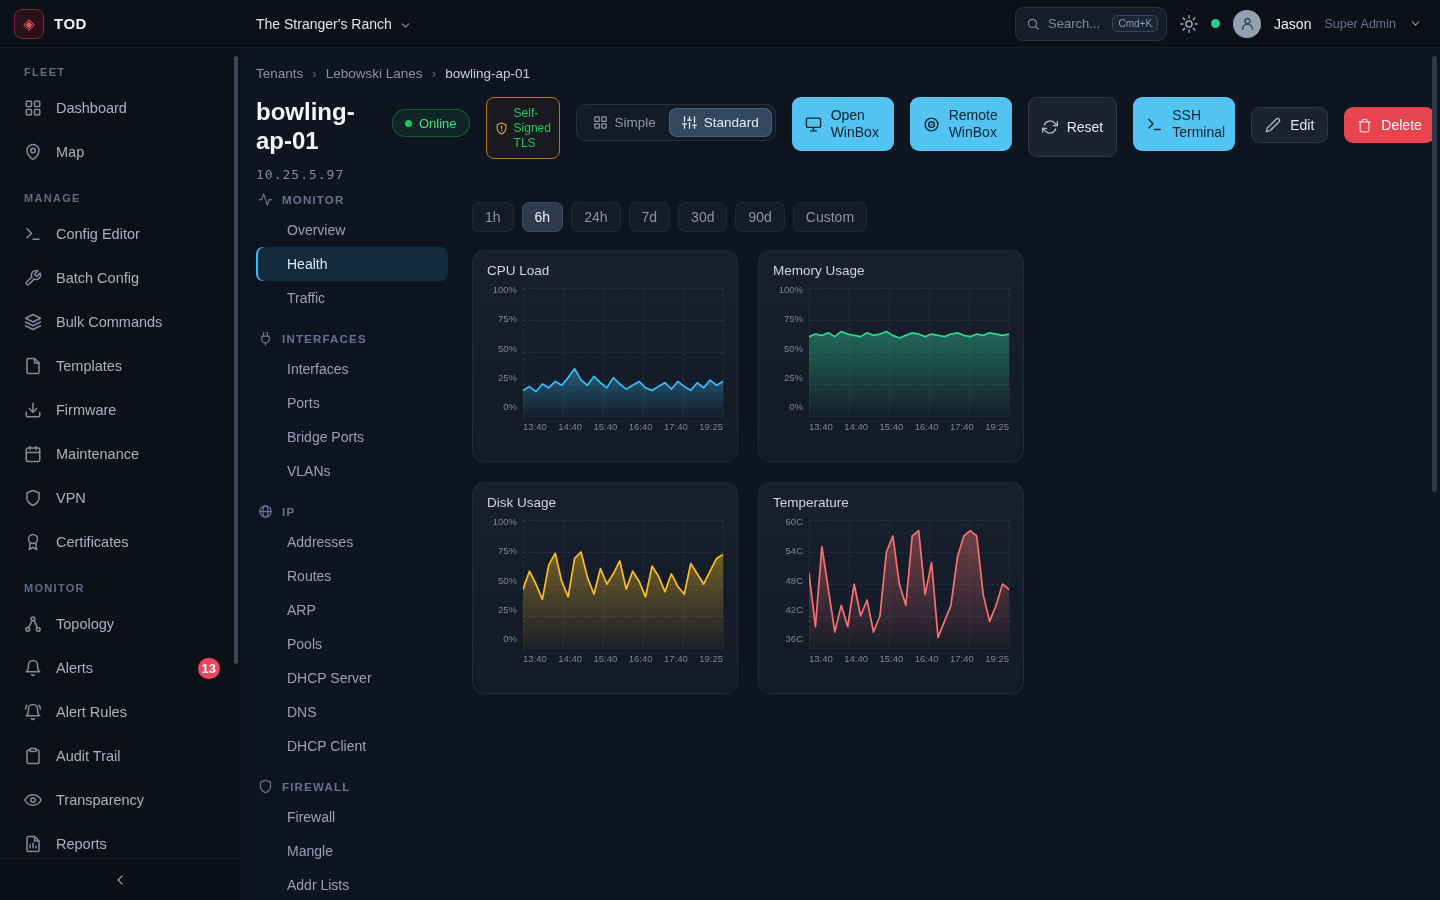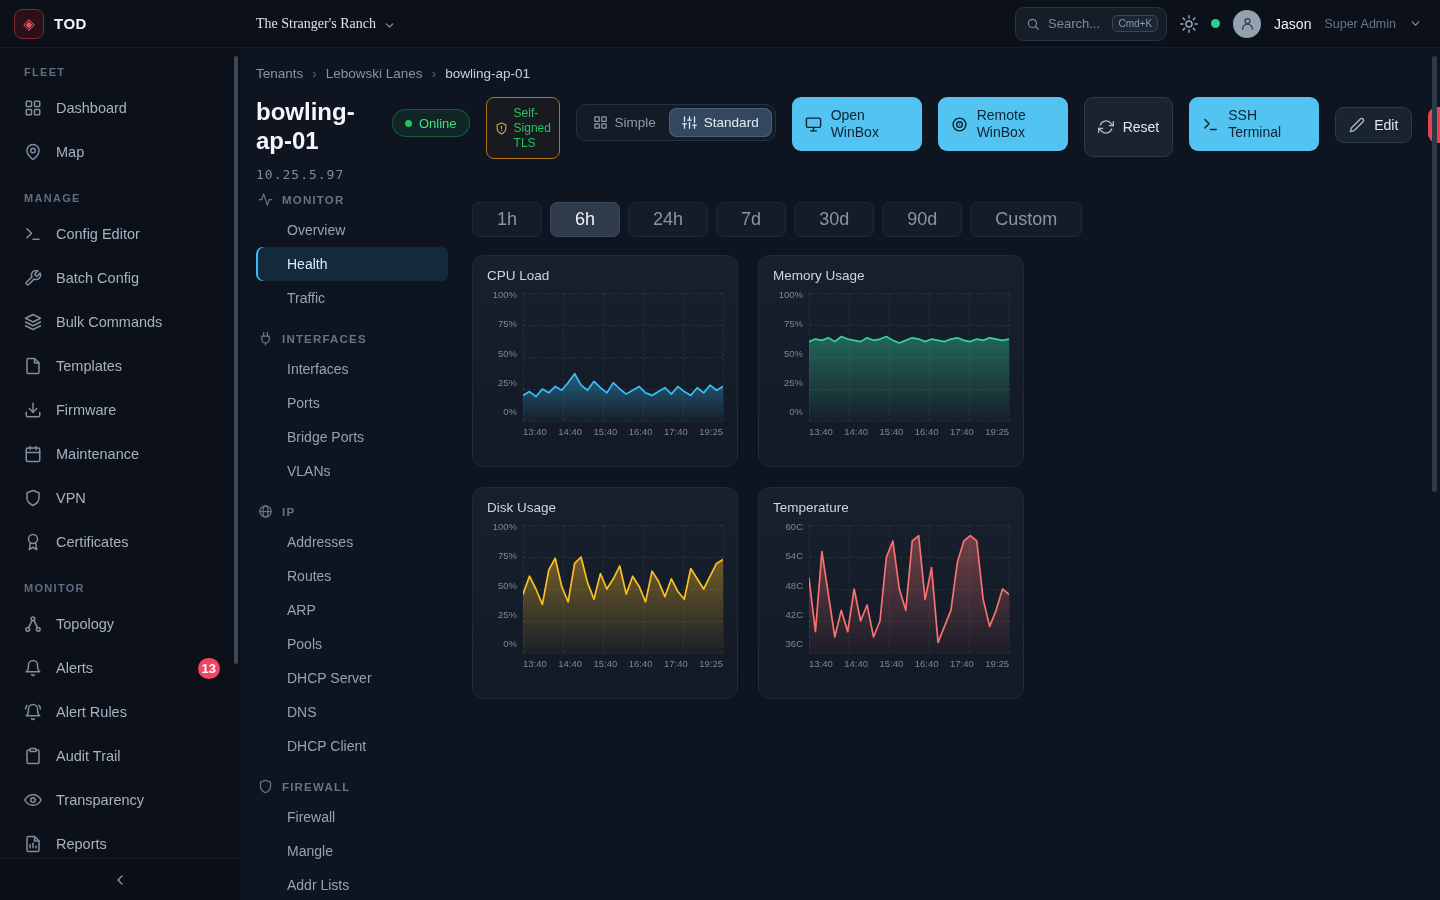--- a/index.html
+++ b/index.html
@@ -7,21 +7,21 @@
   body { font-family:"Liberation Sans", sans-serif; background:#0e1420; color:#e2e8f0; overflow:hidden; position:relative; }
   .icon { display:inline-flex; width:18px; height:18px; flex:none; }
   .icon svg { width:100%; height:100%; display:block; }
   .icon.sm { width:14px; height:14px; }
 
   
   .topbar { position:absolute; top:0; left:0; width:100%; height:48px; background:#0b1019; display:flex; align-items:center; border-bottom:1px solid #161d28; z-index:5; }
   .tb-left { width:240px; flex:none; display:flex; align-items:center; gap:10px; padding-left:14px; }
   .logo-box { width:30px; height:30px; border-radius:8px; background:#2b1117; border:1px solid #7f2a34; display:flex; align-items:center; justify-content:center; color:#e05762; font-size:15px; }
   .logo-text { font-weight:bold; font-size:15px; letter-spacing:.5px; color:#f1f5f9; }
-  .tenant { display:flex; align-items:flex-end; gap:7px; margin-left:16px; font-size:14px; color:#dbe4ee; cursor:pointer;font-family:Liberation Serif, serif; }
+  .tenant { display:flex; align-items:flex-end; gap:7px; margin-left:16px; font-size:14px; color:#dbe4ee; cursor:pointer; }
   .tenant .icon { color:#8a99ab; width:13px; height:13px; }
   .tb-right { margin-left:auto; display:flex; align-items:center; gap:13px; padding-right:18px; }
   .searchbox { display:flex; align-items:center; gap:8px; width:152px; height:34px; padding:0 8px 0 10px; background:#151d29; border:1px solid #283344; border-radius:9px; color:#7b8a9d; cursor:text; }
   .search-ph { font-size:13px; flex:1; }
   .kbd { font-size:10px; padding:2px 5px; border:1px solid #36445a; border-radius:5px; background:#1b2534; color:#8a99ad; white-space:nowrap; }
   .tb-icon { color:#93a2b4; width:18px; height:18px; cursor:pointer; }
   .status-dot { width:9px; height:9px; border-radius:50%; background:#2ecc8f; }
   .avatar { width:28px; height:28px; border-radius:50%; background:#93a1b0; display:flex; align-items:center; justify-content:center; color:#2e3a47; cursor:pointer; }
   .avatar .icon { width:15px; height:15px; }
   .user-name { font-size:14px; color:#eef2f7; }
@@ -52,41 +52,41 @@
   .online-badge { margin-top:12px; display:flex; align-items:center; gap:7px; height:28px; padding:0 12px; border-radius:14px; background:rgba(34,197,94,.1); border:1px solid rgba(34,197,94,.35); color:#4ade80; font-size:13px; flex:none; }
   .online-badge .dot { width:7px; height:7px; border-radius:50%; background:#22c55e; }
   .tls-badge { display:flex; align-items:center; gap:6px; width:74px; min-height:62px; padding:6px 8px; border-radius:8px; border:1px solid #b0741c; background:rgba(176,116,28,.07); color:#22c55e; font-size:12px; line-height:15px; flex:none; }
   .tls-badge .icon { color:#dfa83c; width:13px; height:13px; }
   .mode-toggle { margin-top:7px; display:flex; align-items:flex-end; padding:3px; background:#131b26; border:1px solid #253041; border-radius:10px; flex:none; }
   .mode-btn { display:flex; align-items:center; gap:7px; padding:7px 13px; border-radius:8px; font-size:13.5px; color:#8c9bad; cursor:pointer; white-space:nowrap; }
   .mode-btn .icon { width:15px; height:15px; }
   .mode-btn.active { background:#33485f; color:#e3eef8; box-shadow:inset 0 0 0 1px #47617c; }
 
   .btn { display:flex; align-items:center; gap:9px; border:none; border-radius:9px; font-family:inherit; font-size:14px; cursor:pointer; padding:0 13px; flex:none; }
-  .btn-primary { background:#53c3f1; color:#0d2435; height:54px; width:130px; text-align:left; }
+  .btn-primary { background:#53c3f1; color:#0d2435; height:54px; width:102px; text-align:left; }
   .btn-primary .icon { width:17px; height:17px; }
   .btn-primary .btn-label { line-height:17px; }
   .btn-dark { background:#1a2330; border:1px solid #2c3a4b; color:#dfe7f0; }
   .btn-dark .icon { color:#aeb9c7; width:16px; height:16px; }
   .btn-tall { height:60px; }
   .btn-short { height:36px; margin-top:10px; }
   .btn-danger { background:#e84450; color:#fff; height:36px; margin-top:10px; }
   .btn-danger .icon { color:#ffd5d8; width:15px; height:15px; }
 
   .content-row { display:flex; margin-top:8px; }
   .subnav { width:192px; flex:none; }
   .sn-header { display:flex; align-items:center; gap:9px; color:#64748b; font-size:11.5px; font-weight:bold; letter-spacing:1.2px; margin:16px 0 6px 2px; }
   .sn-header .icon { width:15px; height:15px; }
   .sn-section:first-child .sn-header { margin-top:2px; }
   .sn-item { height:34px; display:flex; align-items:center; padding-left:31px; font-size:14px; color:#93a3b5; border-radius:7px; cursor:pointer; }
   .sn-item.active { background:#132a3d; color:#d9ecfb; box-shadow:inset 2px 0 0 #38bdf8; }
 
   .charts-col { flex:none; margin-left:24px; width:552px; }
   .time-ranges { display:flex; gap:8px; margin:12px 0 18px 0; }
-  .tr-btn { padding:6px 24px; border-radius:7px; background:#141c28; border:1px solid #1f2937; color:#8795a7; font-size:18px; font-family:inherit; cursor:pointer; }
+  .tr-btn { padding:6px 12px; border-radius:7px; background:#141c28; border:1px solid #1f2937; color:#8795a7; font-size:14px; font-family:inherit; cursor:pointer; }
   .tr-btn.active { background:#2f3b4b; color:#edf2f8; border-color:#3a4a5e; }
 
   .charts-grid { display:grid; grid-template-columns:266px 266px; gap:20px; }
   .chart-card { height:212px; border-radius:12px; background:linear-gradient(180deg,#18202d,#131a26); border:1px solid #202b3a; padding:12px 14px; }
   .chart-title { font-size:13.5px; color:#cbd6e2; margin-bottom:10px; }
   .chart-body { display:grid; grid-template-columns:30px 1fr; grid-template-rows:128px 16px; column-gap:6px; }
   .y-labels { display:flex; flex-direction:column; justify-content:space-between; align-items:flex-end; font-size:9.5px; color:#78879a; transform:translateY(-4px); }
   .plot { position:relative; }
   .plot svg { position:absolute; inset:0; width:100%; height:100%; }
   .gl-v { position:absolute; top:0; bottom:0; width:0; border-left:1px dashed rgba(125,140,160,.16); }

